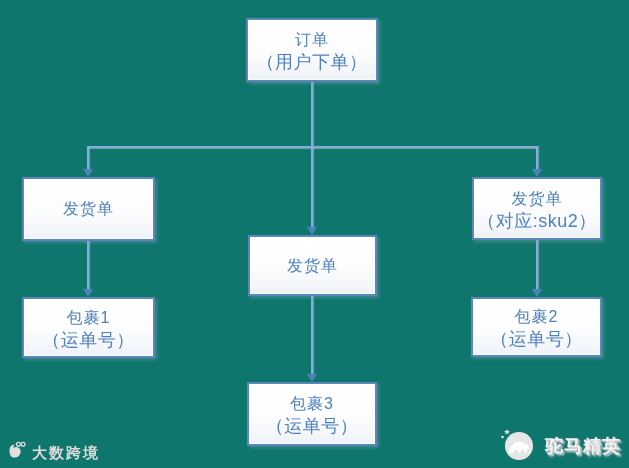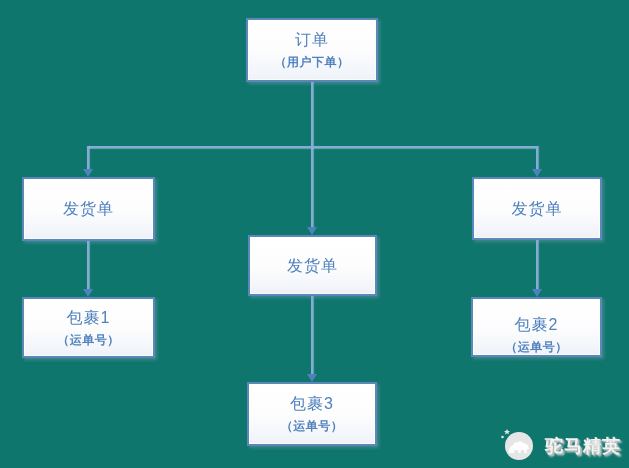--- a/index.html
+++ b/index.html
@@ -21,32 +21,31 @@
     gap:5px;
   }
   .node-title{
     color:#4f81bd;
     font-size:16px;
     letter-spacing:1px;
     line-height:20px;
   }
   .node-sub{
     color:#4f81bd;
-    font-size:12px;
+    font-size:18px;
     line-height:15px;
     letter-spacing:0.5px;
-    font-weight:bold;
   }
   .n-order {left:246px;top:18px; width:132px;height:64px;}
   .n-ship1 {left:22px; top:177px;width:133px;height:64px;}
   .n-ship3 {left:248px;top:235px;width:129px;height:61px;}
   .n-ship2 {left:472px;top:177px;width:130px;height:63px;}
   .n-pkg1  {left:22px; top:297px;width:133px;height:61px;}
   .n-pkg3  {left:247px;top:382px;width:130px;height:64px;text-align:right;}
-  .n-pkg2  {left:471px;top:297px;width:131px;height:60px;justify-content:flex-end;}
+  .n-pkg2  {left:471px;top:297px;width:131px;height:60px;}
   
   .line{position:absolute;background:#85abd9;}
   .vline{width:2px;box-shadow:1px 0 1px rgba(180,200,225,.55);}
   .hline{height:2px;box-shadow:0 1px 1px rgba(180,200,225,.55);}
   .arrow{
     position:absolute;width:0;height:0;
     border-left:5px solid transparent;
     border-right:5px solid transparent;
     border-top:8px solid #4e82bd;
   }
@@ -97,37 +96,48 @@
   <div class="node n-ship1">
     <span class="node-title">发货单</span>
   </div>
 
   <div class="node n-ship3">
     <span class="node-title">发货单</span>
   </div>
 
   <div class="node n-ship2">
     <span class="node-title">发货单</span>
+    <span class="node-sub">（对应:sku2）</span>
   </div>
 
   <div class="node n-pkg1">
     <span class="node-title">包裹1</span>
     <span class="node-sub">（运单号）</span>
   </div>
 
   <div class="node n-pkg3">
     <span class="node-title">包裹3</span>
     <span class="node-sub">（运单号）</span>
   </div>
 
   <div class="node n-pkg2">
     <span class="node-title">包裹2</span>
     <span class="node-sub">（运单号）</span>
   </div>
 
+  <div class="wm-left">
+    <span>
+      <svg width="22" height="22" viewBox="0 0 24 24">
+        <path d="M4 14 C3 8 6 5 9 5 L8 8.5 C12 6.5 16 8.5 16 12.5 C16 17 11.5 20 7.5 19 C5.5 18.4 4.3 16.6 4 14 Z" fill="#dfdfdf"></path>
+        <circle cx="13.5" cy="4.6" r="2.1" fill="none" stroke="#dfdfdf" stroke-width="1.4"></circle>
+        <circle cx="18.6" cy="4.6" r="2.1" fill="none" stroke="#dfdfdf" stroke-width="1.4"></circle>
+      </svg>
+    </span>
+    <span class="wm-text">大数跨境</span>
+  </div>
 
   <div class="wm-right">
     <span>
       <svg width="42" height="36" viewBox="0 0 42 36">
         <path d="M10 3 l1 2 2 0 -1.6 1.4 .6 2 -2-1.2 -2 1.2 .6-2 -1.6-1.4 2 0 Z" fill="#e3e3e3"></path>
         <circle cx="5.5" cy="11" r="1.3" fill="#e3e3e3"></circle>
         <circle cx="22" cy="20" r="14" fill="#e6e6e6"></circle>
         <path d="M12 27 C11.5 23 13 20 16 19.5 C17 16.5 19 15.5 20.5 17 C21.5 14.5 25 14.8 26 17.2 C29.5 17 32 19.5 31.8 23 L30 23 L29.5 27 L27.5 27 L27 24 L24 24 L23.5 27 L21.5 27 L21 24 L17.5 24 L17 27 Z" fill="#ffffff"></path>
       </svg>
     </span>

